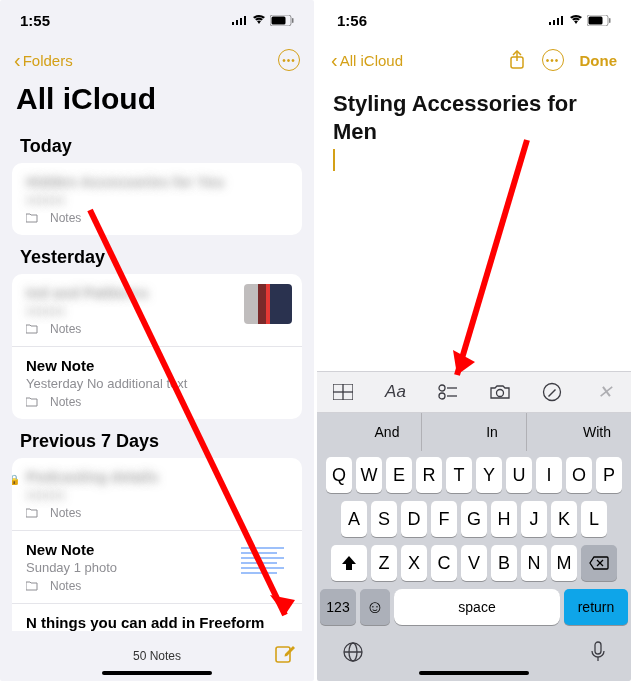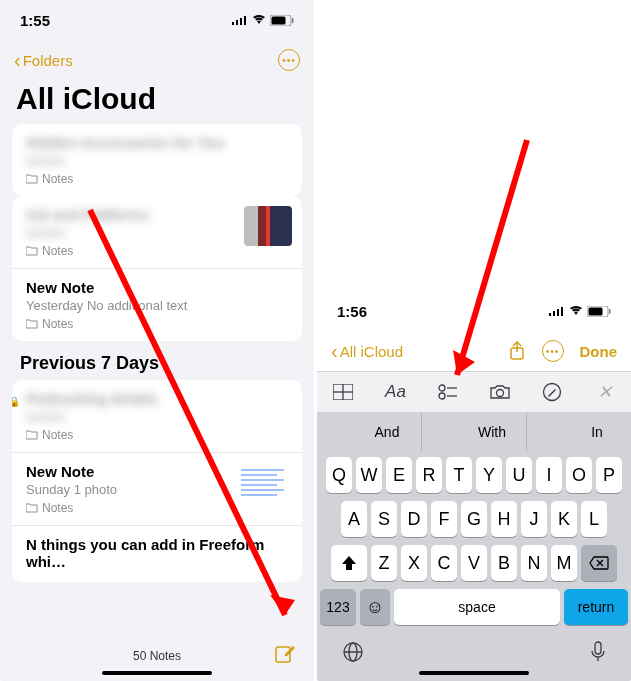--- a/index.html
+++ b/index.html
@@ -16,21 +16,21 @@
   .done { font-weight: 600; font-size: 15px; }
   .circle-ellipsis { width: 22px; height: 22px; border: 1.5px solid #d4a017; border-radius: 50%; display: flex; align-items: center; justify-content: center; font-size: 10px; letter-spacing: 1px; color: #d4a017; }
   .title { font-size: 30px; font-weight: 700; padding: 2px 16px 8px; color: #000; }
   .scroll { flex: 1; overflow: hidden; padding: 0 12px; }
   .section-header { font-size: 18px; font-weight: 700; padding: 12px 8px 6px; color: #000; }
   .card { background: #fff; border-radius: 10px; overflow: hidden; }
   .row { padding: 10px 14px; border-bottom: 0.5px solid #e5e5ea; position: relative; }
   .row:last-child { border-bottom: none; }
   .row-title { font-size: 15px; font-weight: 600; color: #000; margin-bottom: 2px; }
   .row-sub { font-size: 13px; color: #8e8e93; }
-  .row-folder { font-size: 12px; color: #8e8e93; display: flex; align-items: center; gap: 4px; margin-top: 4px; }
+  .row-folder { font-size: 12px; color: #8e8e93; display: flex; align-items: center; gap: 12px; margin-top: 4px; }
   .blur { color: transparent; text-shadow: 0 0 8px rgba(100,100,100,0.6); user-select: none; }
   .thumb { position: absolute; right: 10px; top: 10px; width: 48px; height: 40px; background: linear-gradient(90deg,#c0bdbd 30%,#7a2a2a 30%,#7a2a2a 45%,#e53935 45%,#e53935 55%,#2a324f 55%); border-radius: 4px; }
   .lines-thumb { position: absolute; right: 10px; top: 10px; width: 54px; height: 40px; background: #fff; border-radius: 2px; padding: 3px; overflow: hidden; }
   .lines-thumb div { height: 2px; background: #3b82f6; margin: 3px 0; opacity: 0.5; }
   .lines-thumb div:nth-child(odd) { width: 90%; }
   .lines-thumb div:nth-child(even) { width: 75%; }
   .lock { position: absolute; left: -4px; top: 16px; font-size: 10px; color: #8e8e93; }
   .bottombar { height: 50px; display: flex; align-items: center; justify-content: center; position: relative; font-size: 12px; color: #333; }
   .compose { position: absolute; right: 18px; top: 12px; }
   .homebar { position: absolute; bottom: 6px; left: 50%; transform: translateX(-50%); width: 110px; height: 4px; background: #000; border-radius: 3px; }
@@ -43,21 +43,21 @@
   .format-bar .fbtn { width: 44px; height: 30px; display: flex; align-items: center; justify-content: center; font-size: 16px; }
   .suggest-bar { height: 38px; background: #d1d3d9; display: flex; }
   .suggest-bar .sug { flex: 1; display: flex; align-items: center; justify-content: center; font-size: 14px; color: #000; border-right: 0.5px solid #b0b0b5; margin-left: 36px; }
   .suggest-bar .sug:last-child { border-right: none; }
   .keyboard { background: #d1d3d9; padding: 6px 3px 4px; }
   .krow { display: flex; justify-content: center; gap: 4px; margin-bottom: 8px; }
   .key { background: #fff; border-radius: 5px; box-shadow: 0 1px 0 rgba(0,0,0,0.3); height: 36px; display: flex; align-items: center; justify-content: center; font-size: 18px; color: #000; }
   .key.letter { width: 26px; }
   .key.shift { width: 36px; background: #fff; }
   .key.del { width: 36px; background: #acb0b9; }
-  .key.space { flex: 1; font-size: 14px; }
+  .key.space { flex: 1; font-size: 14px; border-radius: 8px; }
   .key.ret { width: 64px; background: #0ea5e9; font-size: 14px; }
   .key.num { width: 36px; background: #acb0b9; font-size: 14px; }
   .key.emoji { width: 30px; background: #acb0b9; }
   .kbottom { display: flex; justify-content: space-between; align-items: center; padding: 8px 22px 14px; }
   .kbottom span { font-size: 20px; color: #3c3c43; }
   svg { display: block; }
 </style>
 </head>
 <body>
 
@@ -86,33 +86,35 @@
       <span class="chev">‹</span>
       <span>Folders</span>
     </div>
     <div class="nav-right">
       <div class="circle-ellipsis">•••</div>
     </div>
   </div>
   <div class="title">All iCloud</div>
   <div class="scroll">
 
+    <div class="section-header">Today</div>
     <div class="card">
       <div class="row">
         <div class="row-title blur">Hidden Accessories for You</div>
         <div class="row-sub blur">xxxxxx</div>
         <div class="row-folder">
           <svg width="12" height="10">
               <path d="M0 1 h4 l1 1 h6 v7 H0 Z" fill="none" stroke="#8e8e93" stroke-width="1"></path>
             </svg>
           <span>Notes</span>
         </div>
       </div>
     </div>
 
+    <div class="section-header">Yesterday</div>
     <div class="card">
       <div class="row">
         <div class="thumb"></div>
         <div class="row-title blur">Ind and Pattterns</div>
         <div class="row-sub blur">xxxxxx</div>
         <div class="row-folder">
           <svg width="12" height="10">
               <path d="M0 1 h4 l1 1 h6 v7 H0 Z" fill="none" stroke="#8e8e93" stroke-width="1"></path>
             </svg>
           <span>Notes</span>
@@ -213,20 +215,24 @@
         <svg width="18" height="20">
             <rect x="3" y="7" width="12" height="11" rx="2" fill="none" stroke="#d4a017" stroke-width="1.5"></rect>
             <line x1="9" y1="1" x2="9" y2="11" stroke="#d4a017" stroke-width="1.5"></line>
             <polyline points="5,5 9,1 13,5" fill="none" stroke="#d4a017" stroke-width="1.5"></polyline>
           </svg>
       </span>
       <div class="circle-ellipsis">•••</div>
       <span class="done">Done</span>
     </div>
   </div>
+  <div class="note-editor">
+    <div class="note-title">Styling Accessories for Men</div>
+    <span class="cursor"></span>
+  </div>
 
   <div class="format-bar">
     <span class="fbtn">
         <svg width="20" height="16">
           <rect x="0" y="0" width="20" height="16" fill="none" stroke="#3c3c43" stroke-width="1.3"></rect>
           <line x1="0" y1="8" x2="20" y2="8" stroke="#3c3c43" stroke-width="1.3"></line>
           <line x1="10" y1="0" x2="10" y2="16" stroke="#3c3c43" stroke-width="1.3"></line>
         </svg>
       </span>
     <span class="fbtn" style="font-size:17px;">Aa</span>
@@ -248,22 +254,22 @@
         <svg width="20" height="20">
           <circle cx="10" cy="10" r="8.5" fill="none" stroke="#3c3c43" stroke-width="1.3"></circle>
           <path d="M6 14 L13 7 L14 8 L7 15 Z" fill="#3c3c43"></path>
         </svg>
       </span>
     <span class="fbtn" style="color:#aeaeb2;font-size:18px;">✕</span>
   </div>
 
   <div class="suggest-bar">
     <div class="sug">And</div>
+    <div class="sug">In</div>
     <div class="sug">With</div>
-    <div class="sug">In</div>
   </div>
 
   <div class="keyboard">
     <div class="krow" id="krow1">
         <div class="key letter">Q</div>
         <div class="key letter">W</div>
         <div class="key letter">E</div>
         <div class="key letter">R</div>
         <div class="key letter">T</div>
         <div class="key letter">Y</div>

